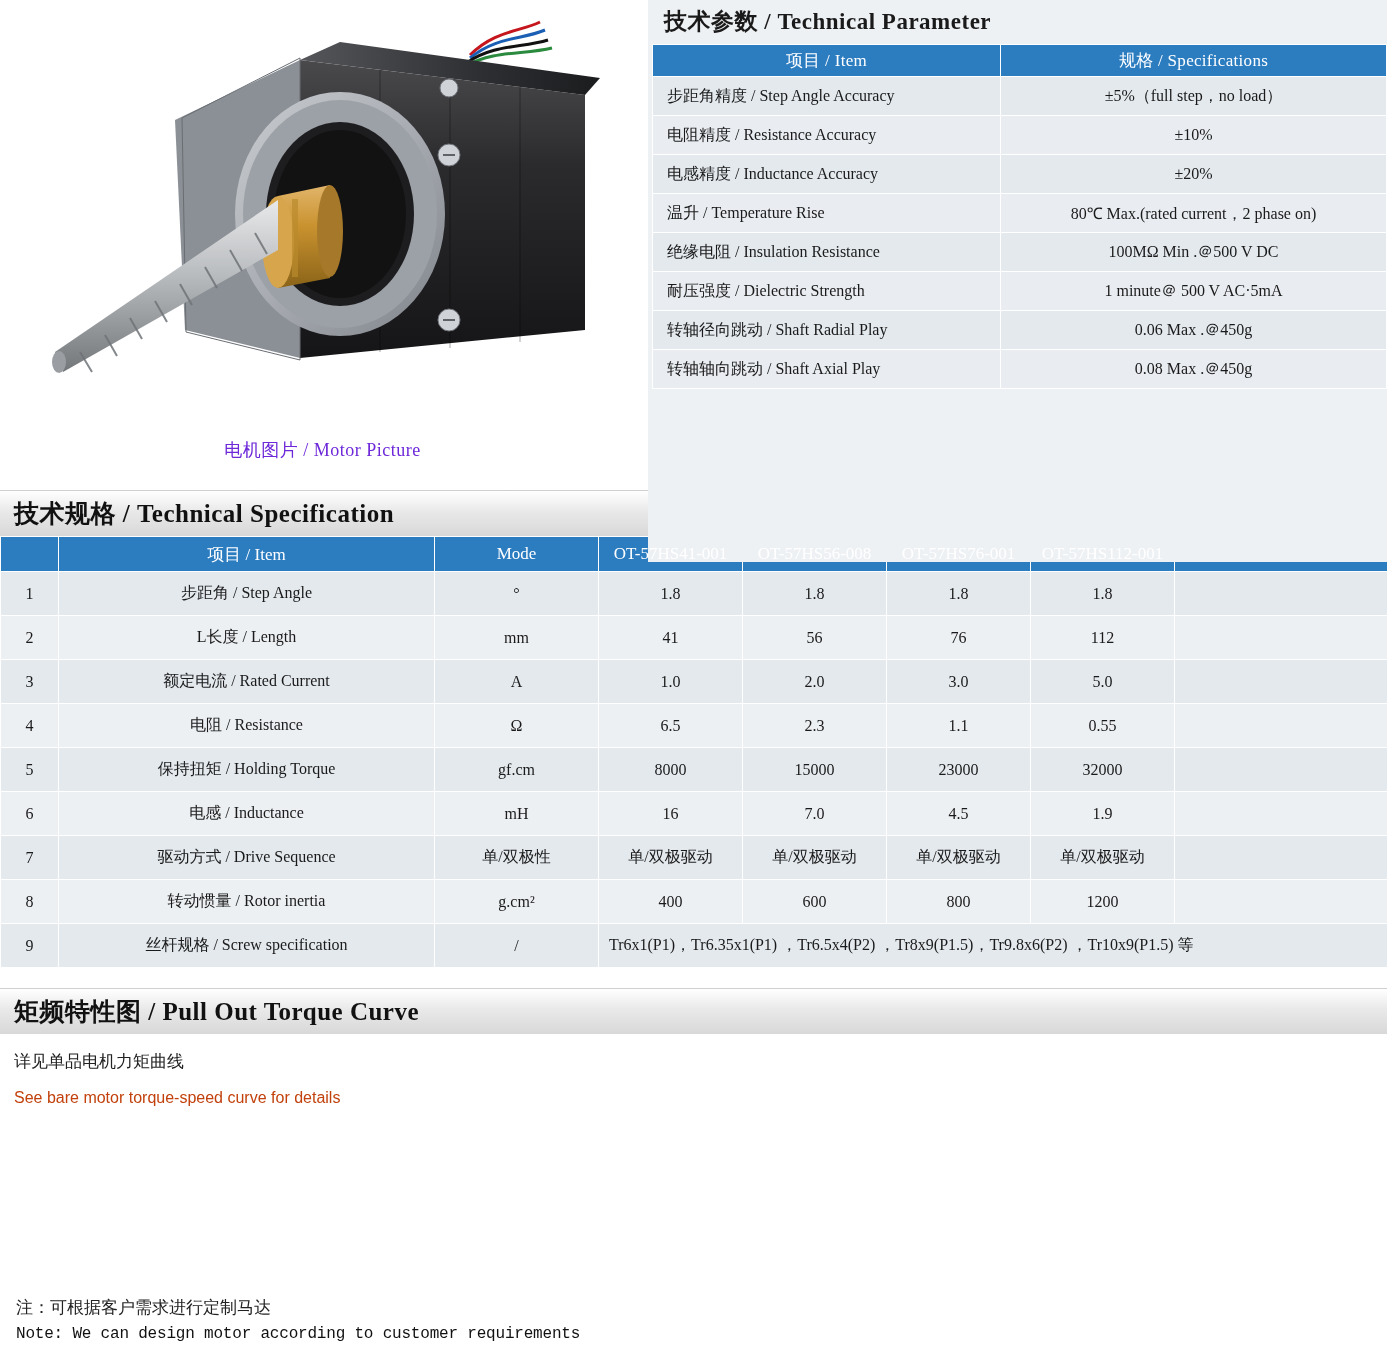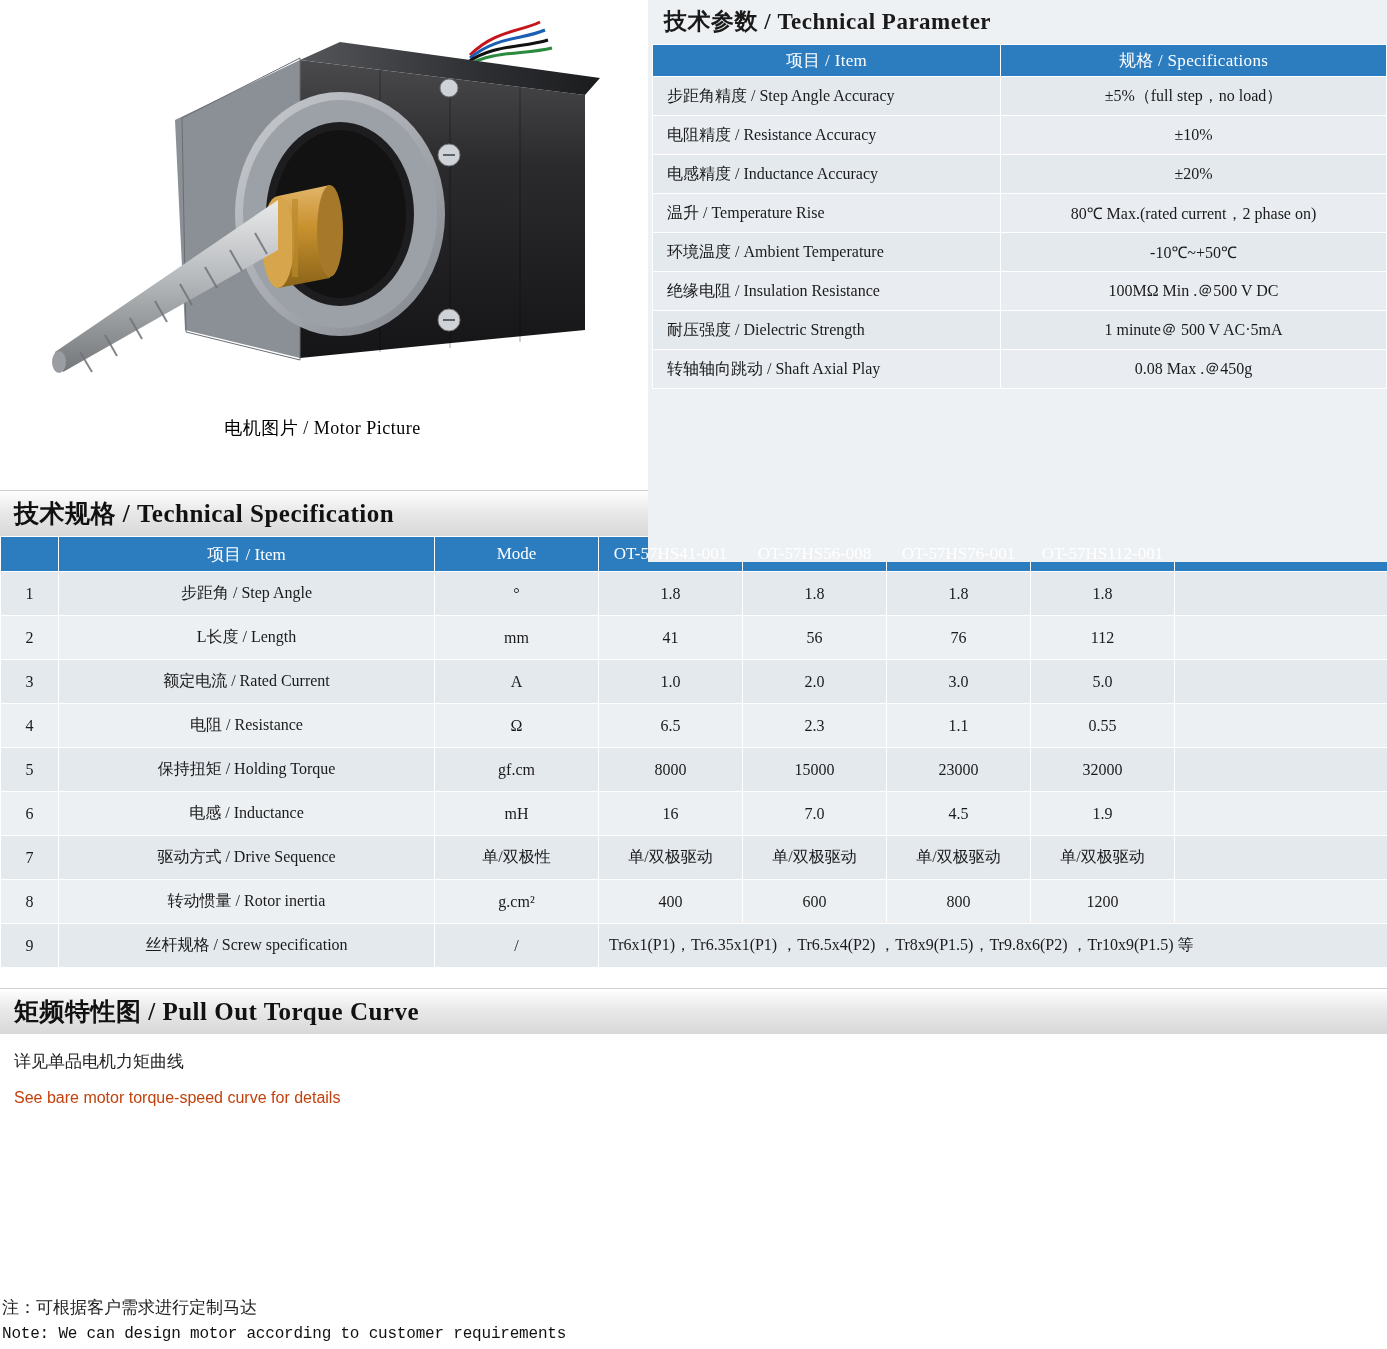--- a/index.html
+++ b/index.html
@@ -27,26 +27,26 @@
     background: #ffffff;
     position: relative;
   }
   .motor-img-wrap {
     position: absolute;
     left: 0; top: 0;
     width: 645px; height: 420px;
   }
   .motor-caption {
     position: absolute;
-    left: 0; top: 416px;
+    left: 0; top: 438px;
     width: 645px;
     text-align: center;
     font-family: "Liberation Serif", serif;
     font-size: 18px;
-    color: #000000;
+    color: #6d28d9;
     letter-spacing: .5px;
   }
 
   .param-panel {
     width: 742px;
     height: 562px;
     background: #eef1f4;
     padding: 0;
     margin-left: 48px;
   }
@@ -158,21 +158,21 @@
     font-family: "Liberation Sans", sans-serif;
     font-size: 16px;
     color: #c2410c;
   }
 
   
   .note-wrap {
     position: absolute;
     left: 0; bottom: 0;
     width: 1387px;
-    padding-left: 2px;
+    padding-left: 16px;
     padding-bottom: 6px;
   }
   .note-cn {
     font-family: "Liberation Serif", serif;
     font-size: 17px;
     color: #222;
     margin-bottom: 6px;
   }
   .note-en {
     font-family: "Liberation Mono", monospace;
@@ -296,30 +296,30 @@
           </tr>
           <tr>
             <td class="item">电感精度 / Inductance Accuracy</td>
             <td class="spec">±20%</td>
           </tr>
           <tr>
             <td class="item">温升 / Temperature Rise</td>
             <td class="spec">80℃ Max.(rated current，2 phase on)</td>
           </tr>
           <tr>
-            <td class="item">环境温度 / Ambient Temperature</td>
-            <td class="spec">-10℃~+50℃</td>
-          </tr>
-          <tr>
             <td class="item">绝缘电阻 / Insulation Resistance</td>
             <td class="spec">100MΩ Min .＠500 V DC</td>
           </tr>
           <tr>
             <td class="item">耐压强度 / Dielectric Strength</td>
             <td class="spec">1 minute＠ 500 V AC·5mA</td>
+          </tr>
+          <tr>
+            <td class="item">转轴径向跳动 / Shaft Radial Play</td>
+            <td class="spec">0.06 Max .＠450g</td>
           </tr>
           <tr>
             <td class="item">转轴轴向跳动 / Shaft Axial Play</td>
             <td class="spec">0.08 Max .＠450g</td>
           </tr>
         </tbody>
       </table>
     </div>
   </div>
 

